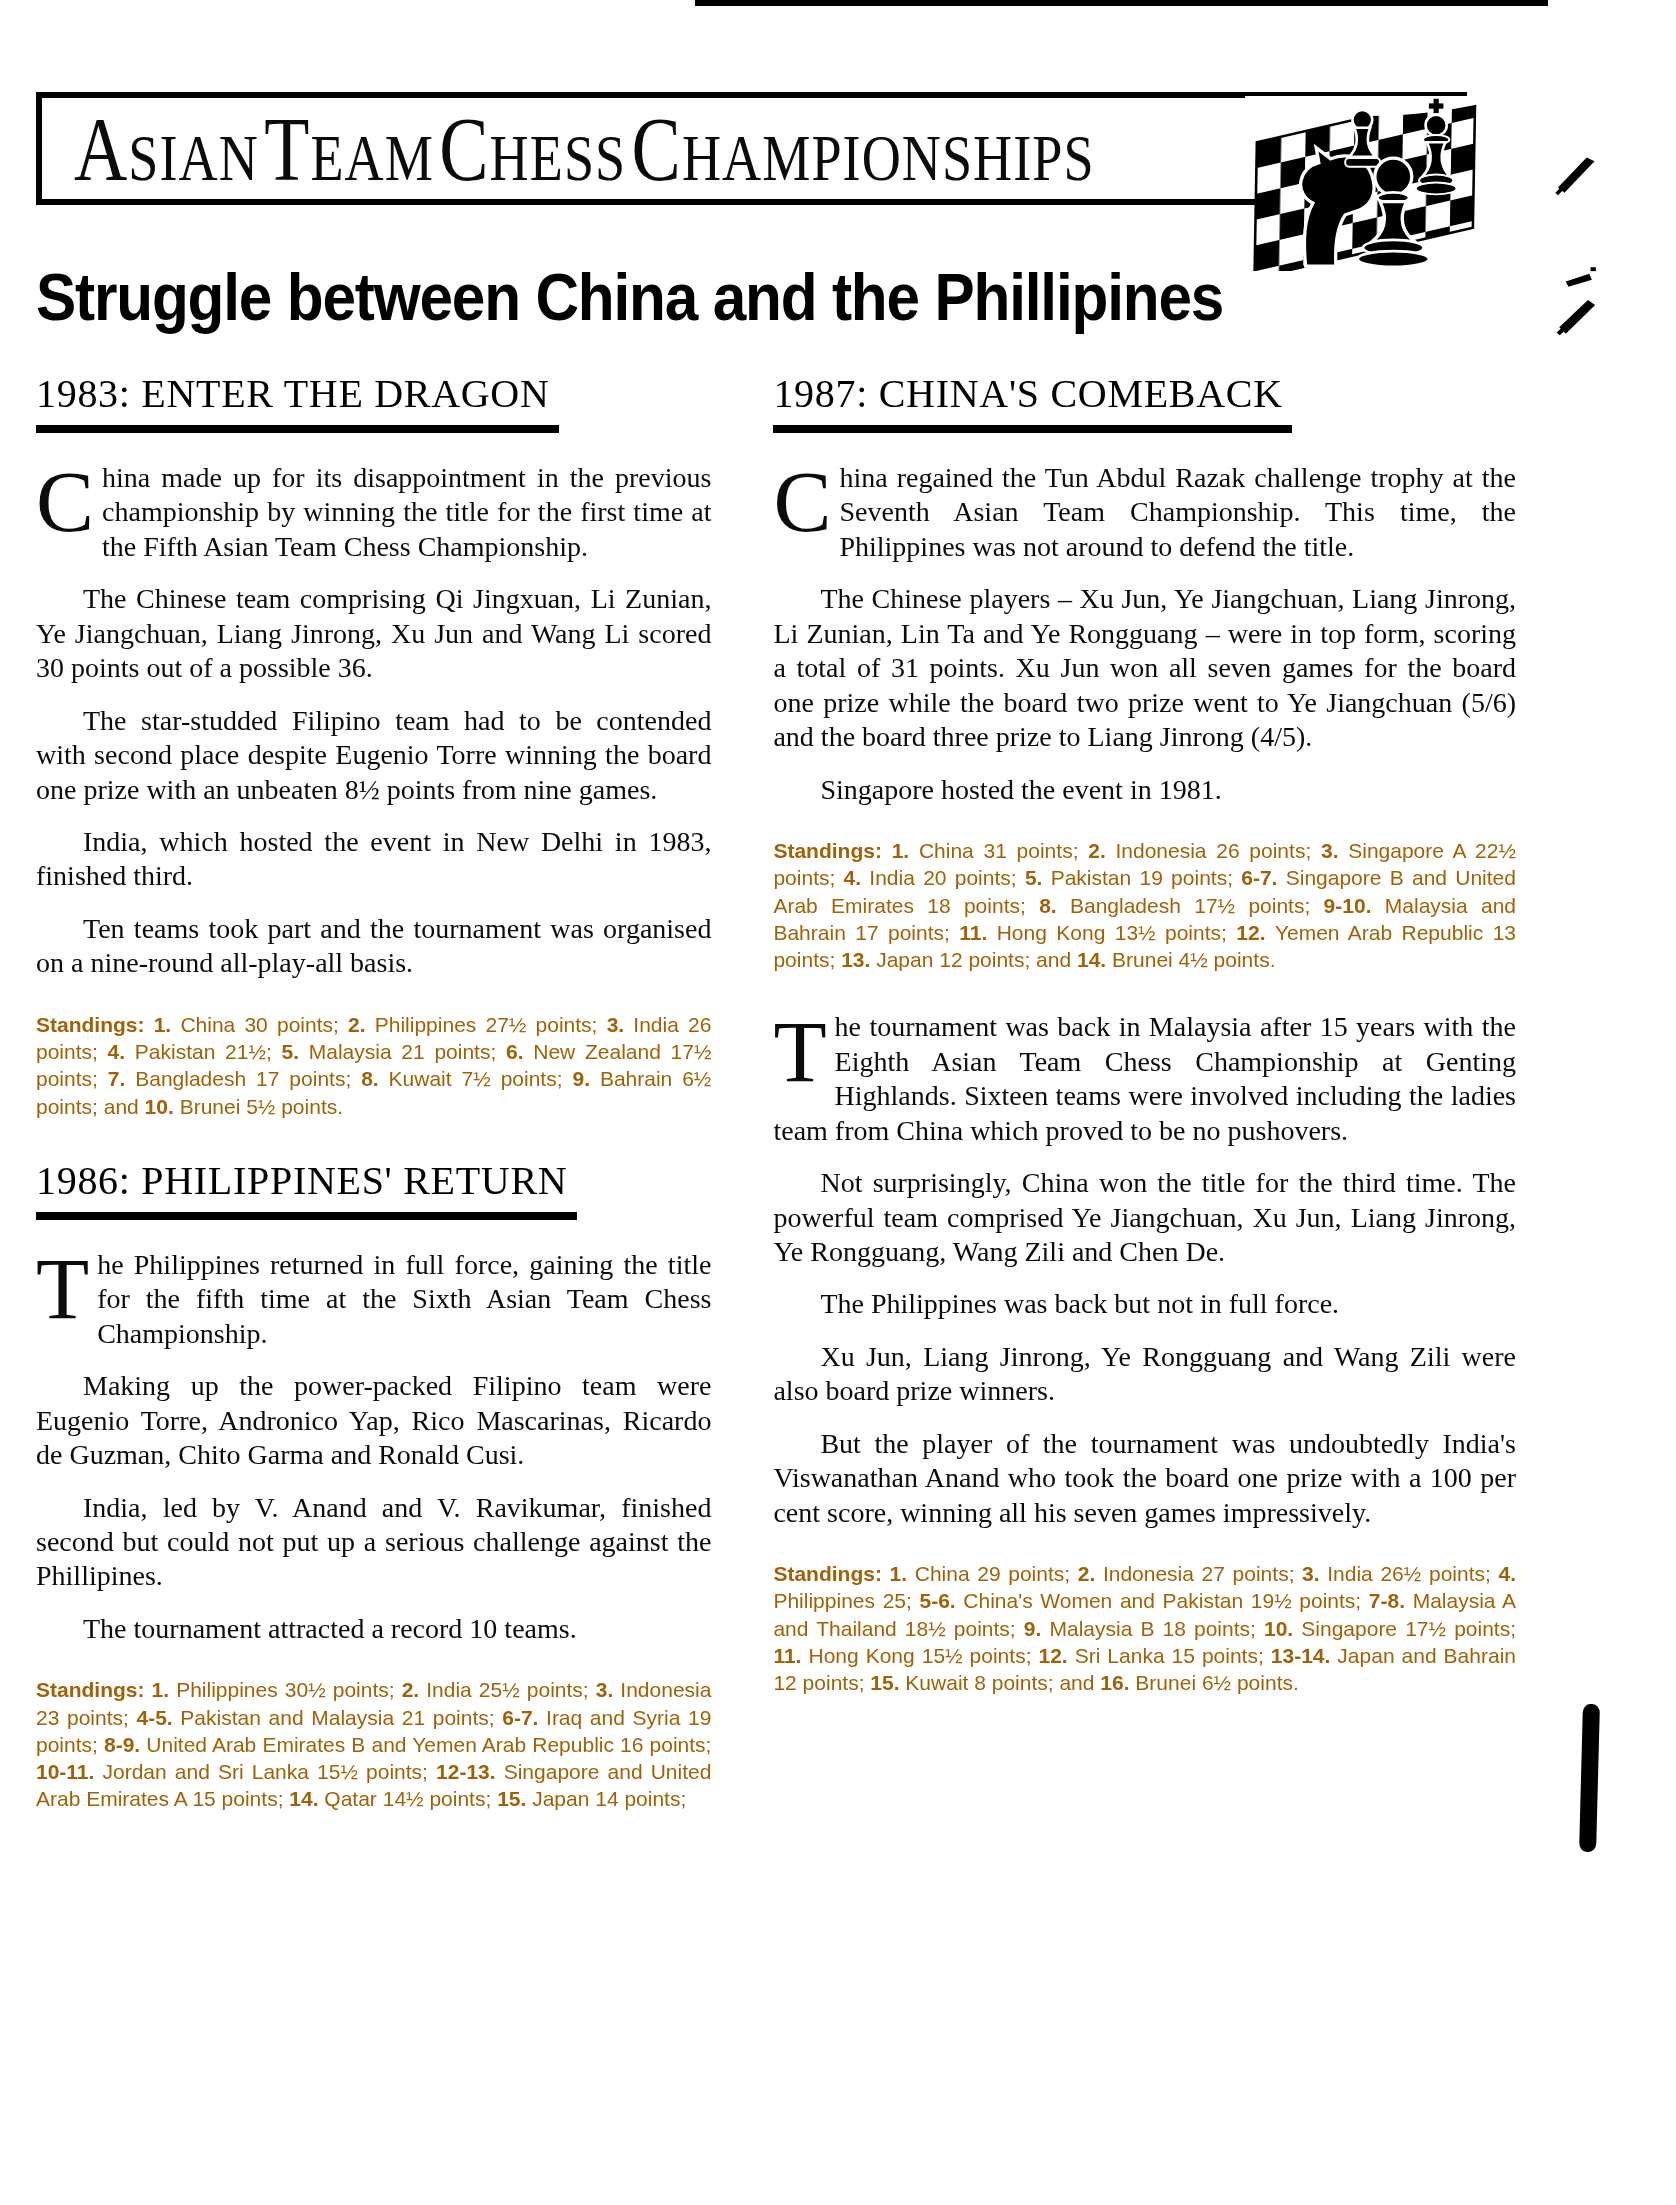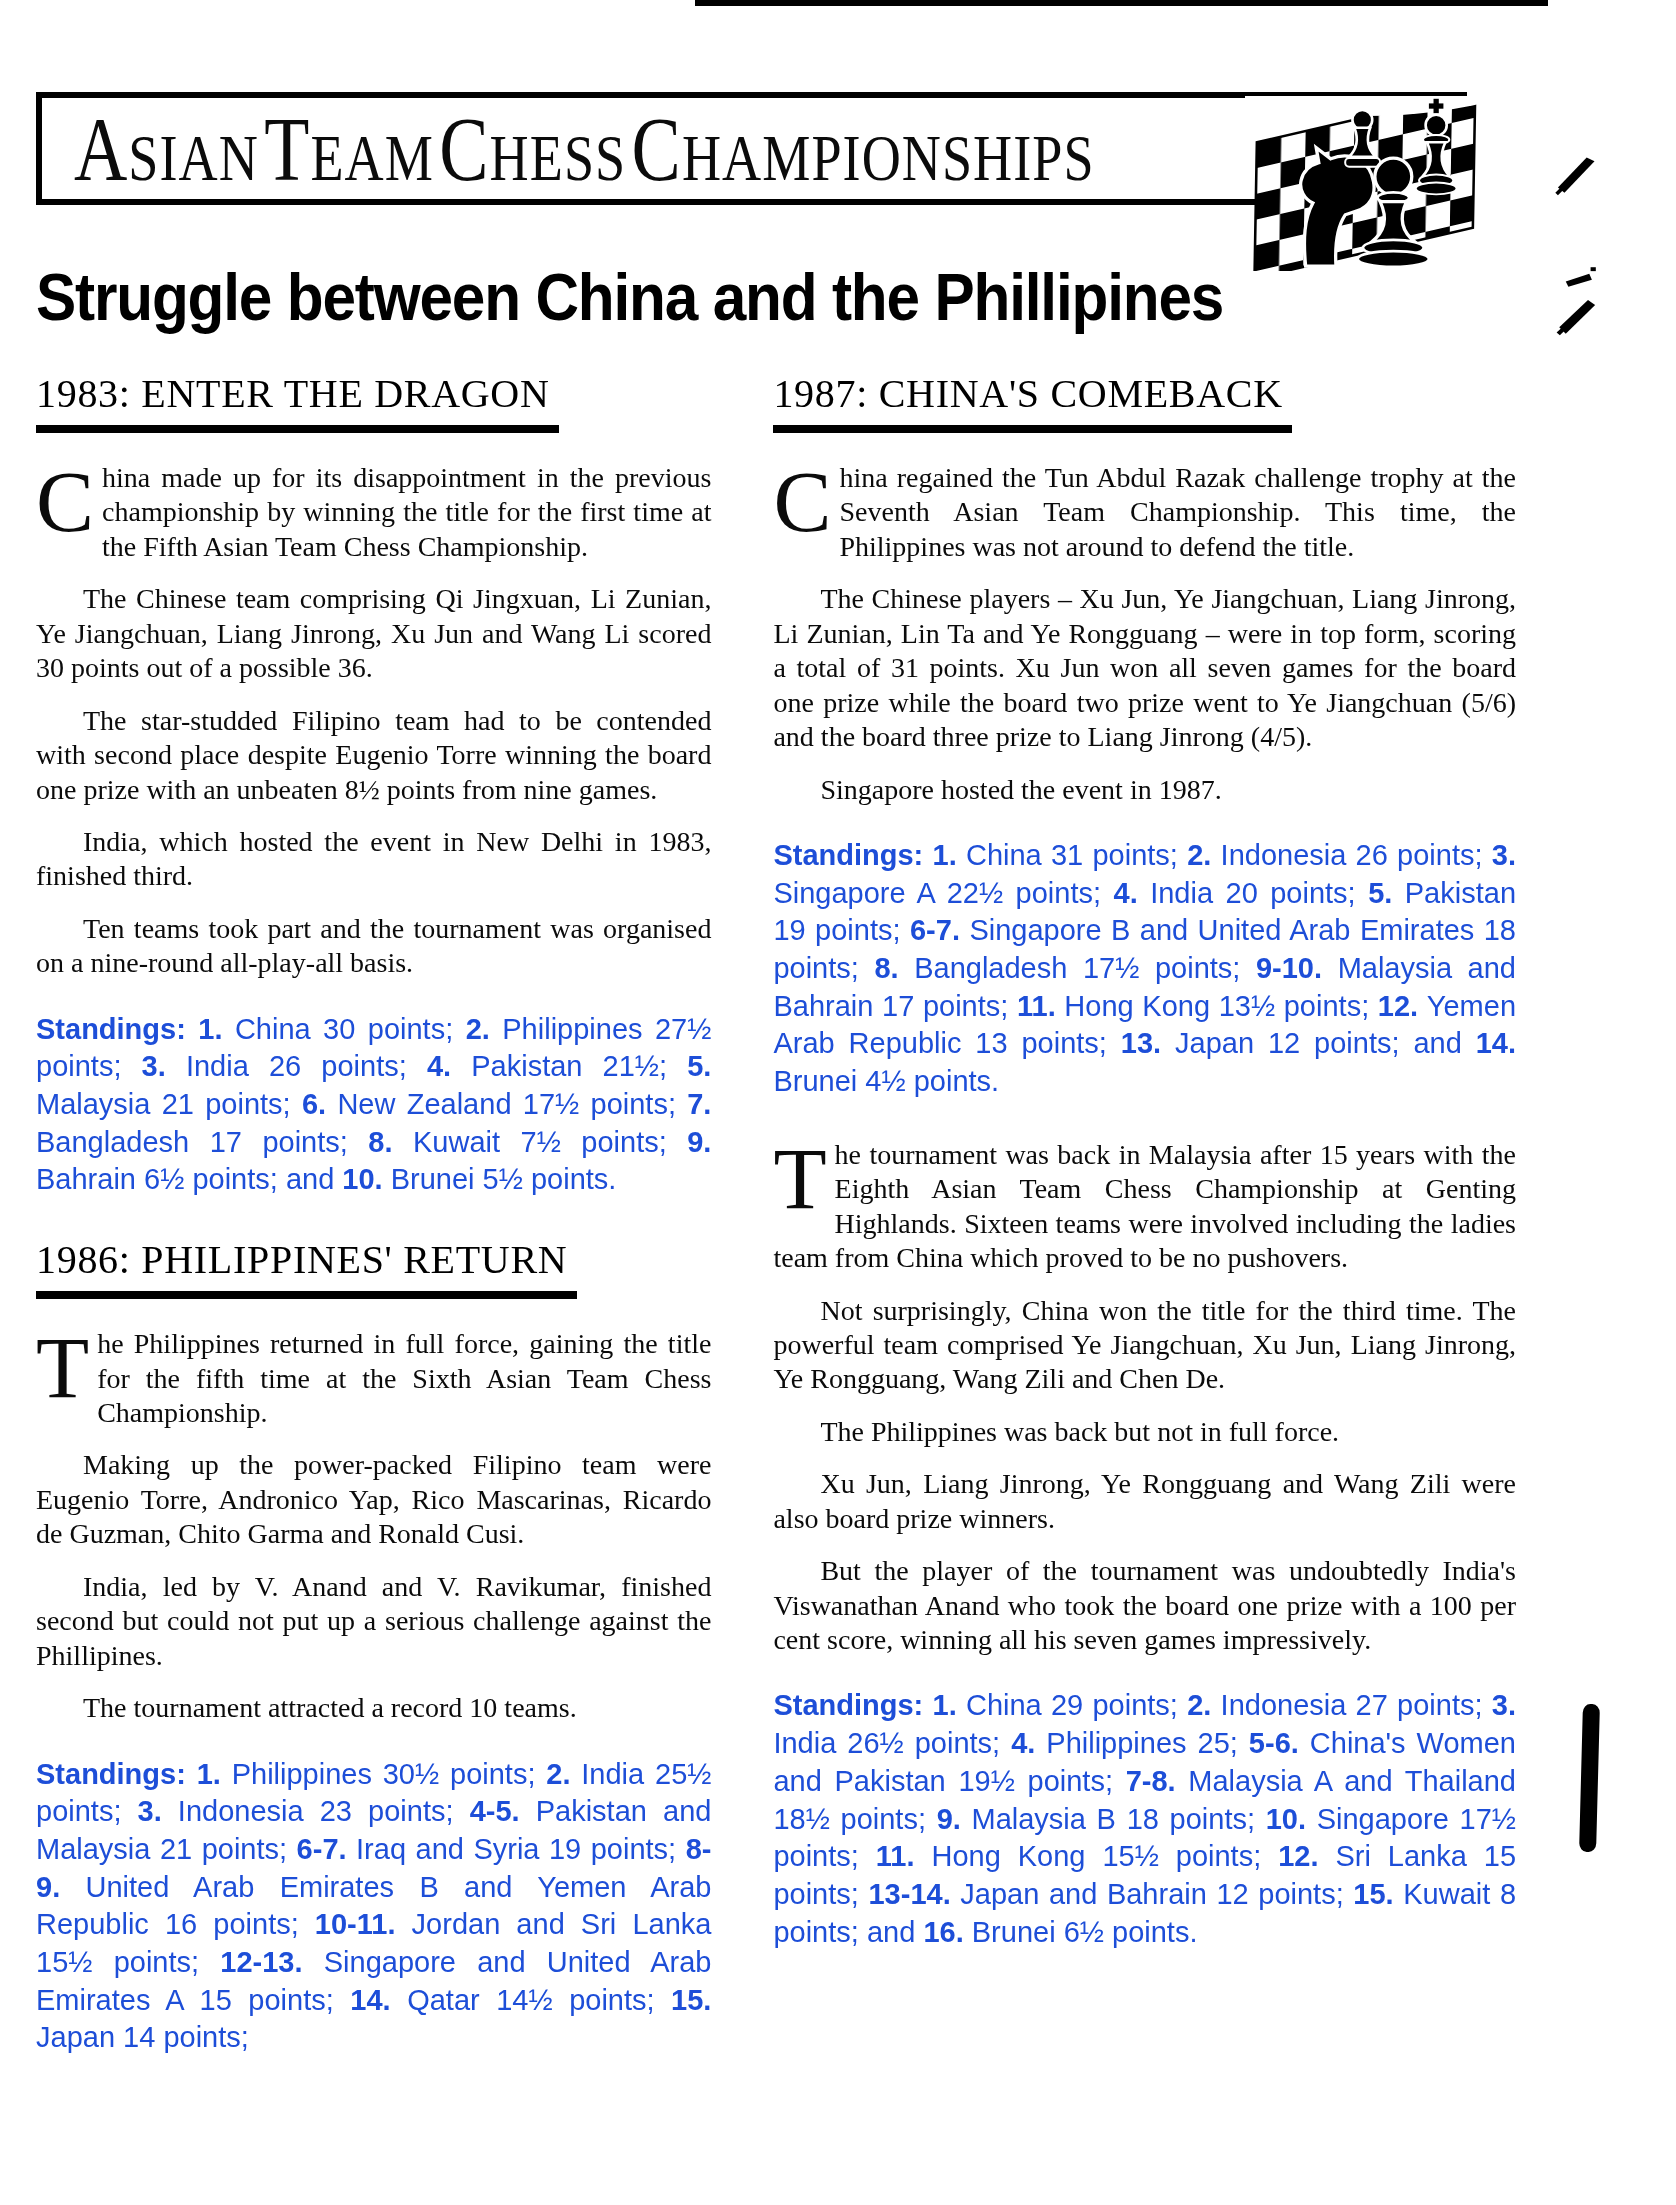--- a/index.html
+++ b/index.html
@@ -60,21 +60,21 @@
   }
   .body{
     margin:0 0 18px 0;font-size:28px;line-height:1.23;text-align:justify;
   }
   .body.indent{text-indent:47px;}
   .dc{
     float:left;font-size:87px;line-height:0.82;padding:5.3px 8px 0 0;font-weight:normal;
   }
   .standings{
     margin:30px 0 0 0;font-family:"Liberation Sans",sans-serif;
-    font-size:29px;line-height:1.3;text-align:justify;color:#1d4ed8;
+    font-size:21px;line-height:1.3;text-align:justify;color:#a16207;
   }
   .sb{font-weight:bold;}
 </style>
 </head>
 <body>
 
 <div class="top-rule"></div>
 
 <header class="banner">
   <h1 class="banner-title"><span class="bl">A</span><span class="sl">SIAN</span> <span class="bl">T</span><span class="sl">EAM</span> <span class="bl">C</span><span class="sl">HESS</span> <span class="bl">C</span><span class="sl">HAMPIONSHIPS</span></h1>
@@ -160,21 +160,21 @@
       <p class="body indent">The tournament attracted a record 10 teams.</p>
       <p class="standings"><span class="sb">Standings: </span><span class="sb">1. </span><span>Philippines 30½ points; </span><span class="sb">2. </span><span>India 25½ points; </span><span class="sb">3. </span><span>Indonesia 23 points; </span><span class="sb">4-5. </span><span>Pakistan and Malaysia 21 points; </span><span class="sb">6-7. </span><span>Iraq and Syria 19 points; </span><span class="sb">8-9. </span><span>United Arab Emirates B and Yemen Arab Republic 16 points; </span><span class="sb">10-11. </span><span>Jordan and Sri Lanka 15½ points; </span><span class="sb">12-13. </span><span>Singapore and United Arab Emirates A 15 points; </span><span class="sb">14. </span><span>Qatar 14½ points; </span><span class="sb">15. </span><span>Japan 14 points; </span></p>
     </section>
   </section>
 
   <section class="col right">
     <section class="sec">
       <h3 class="sec-header">1987: CHINA'S COMEBACK</h3>
       <p class="body dropcap"><span class="dc">C</span>hina regained the Tun Abdul Razak challenge trophy at the Seventh Asian Team Championship.  This time, the Philippines was not around to defend the title.</p>
       <p class="body indent">The Chinese players – Xu Jun, Ye Jiangchuan, Liang Jinrong, Li Zunian, Lin Ta and Ye Rongguang – were in top form, scoring a total of 31 points.  Xu Jun won all seven games for the board one prize while the board two prize went to Ye Jiangchuan (5/6) and the board three prize to Liang Jinrong (4/5).</p>
-      <p class="body indent">Singapore hosted the event in 1987.</p>
+      <p class="body indent">Singapore hosted the event in 1981.</p>
       <p class="standings"><span class="sb">Standings: </span><span class="sb">1. </span><span>China 31 points; </span><span class="sb">2. </span><span>Indonesia 26 points; </span><span class="sb">3. </span><span>Singapore A 22½ points; </span><span class="sb">4. </span><span>India 20 points; </span><span class="sb">5. </span><span>Pakistan 19 points; </span><span class="sb">6-7. </span><span>Singapore B and United Arab Emirates 18 points; </span><span class="sb">8. </span><span>Bangladesh 17½ points; </span><span class="sb">9-10. </span><span>Malaysia and Bahrain 17 points; </span><span class="sb">11. </span><span>Hong Kong 13½ points; </span><span class="sb">12. </span><span>Yemen Arab Republic 13 points; </span><span class="sb">13. </span><span>Japan 12 points; and </span><span class="sb">14. </span><span>Brunei 4½ points.</span></p>
     </section>
 
     <section class="sec">
       <p class="body dropcap"><span class="dc">T</span>he tournament was back in Malaysia after 15 years with the Eighth Asian Team Chess Championship at Genting Highlands.  Sixteen teams were involved including the ladies team from China which proved to be no pushovers.</p>
       <p class="body indent">Not surprisingly, China won the title for the third time.  The powerful team comprised Ye Jiangchuan, Xu Jun, Liang Jinrong, Ye Rongguang, Wang Zili and Chen De.</p>
       <p class="body indent">The Philippines was back but not in full force.</p>
       <p class="body indent">Xu Jun, Liang Jinrong, Ye Rongguang and Wang Zili were also board prize winners.</p>
       <p class="body indent">But the player of the tournament was undoubtedly India's Viswanathan Anand who took the board one prize with a 100 per cent score, winning all his seven games impressively.</p>
       <p class="standings"><span class="sb">Standings: </span><span class="sb">1. </span><span>China 29 points; </span><span class="sb">2. </span><span>Indonesia 27 points; </span><span class="sb">3. </span><span>India 26½ points; </span><span class="sb">4. </span><span>Philippines 25; </span><span class="sb">5-6. </span><span>China's Women and Pakistan 19½ points; </span><span class="sb">7-8. </span><span>Malaysia A and Thailand 18½ points; </span><span class="sb">9. </span><span>Malaysia B 18 points; </span><span class="sb">10. </span><span>Singapore 17½ points; </span><span class="sb">11. </span><span>Hong Kong 15½ points; </span><span class="sb">12. </span><span>Sri Lanka 15 points; </span><span class="sb">13-14. </span><span>Japan and Bahrain 12 points; </span><span class="sb">15. </span><span>Kuwait 8 points; and </span><span class="sb">16. </span><span>Brunei 6½ points.</span></p>

